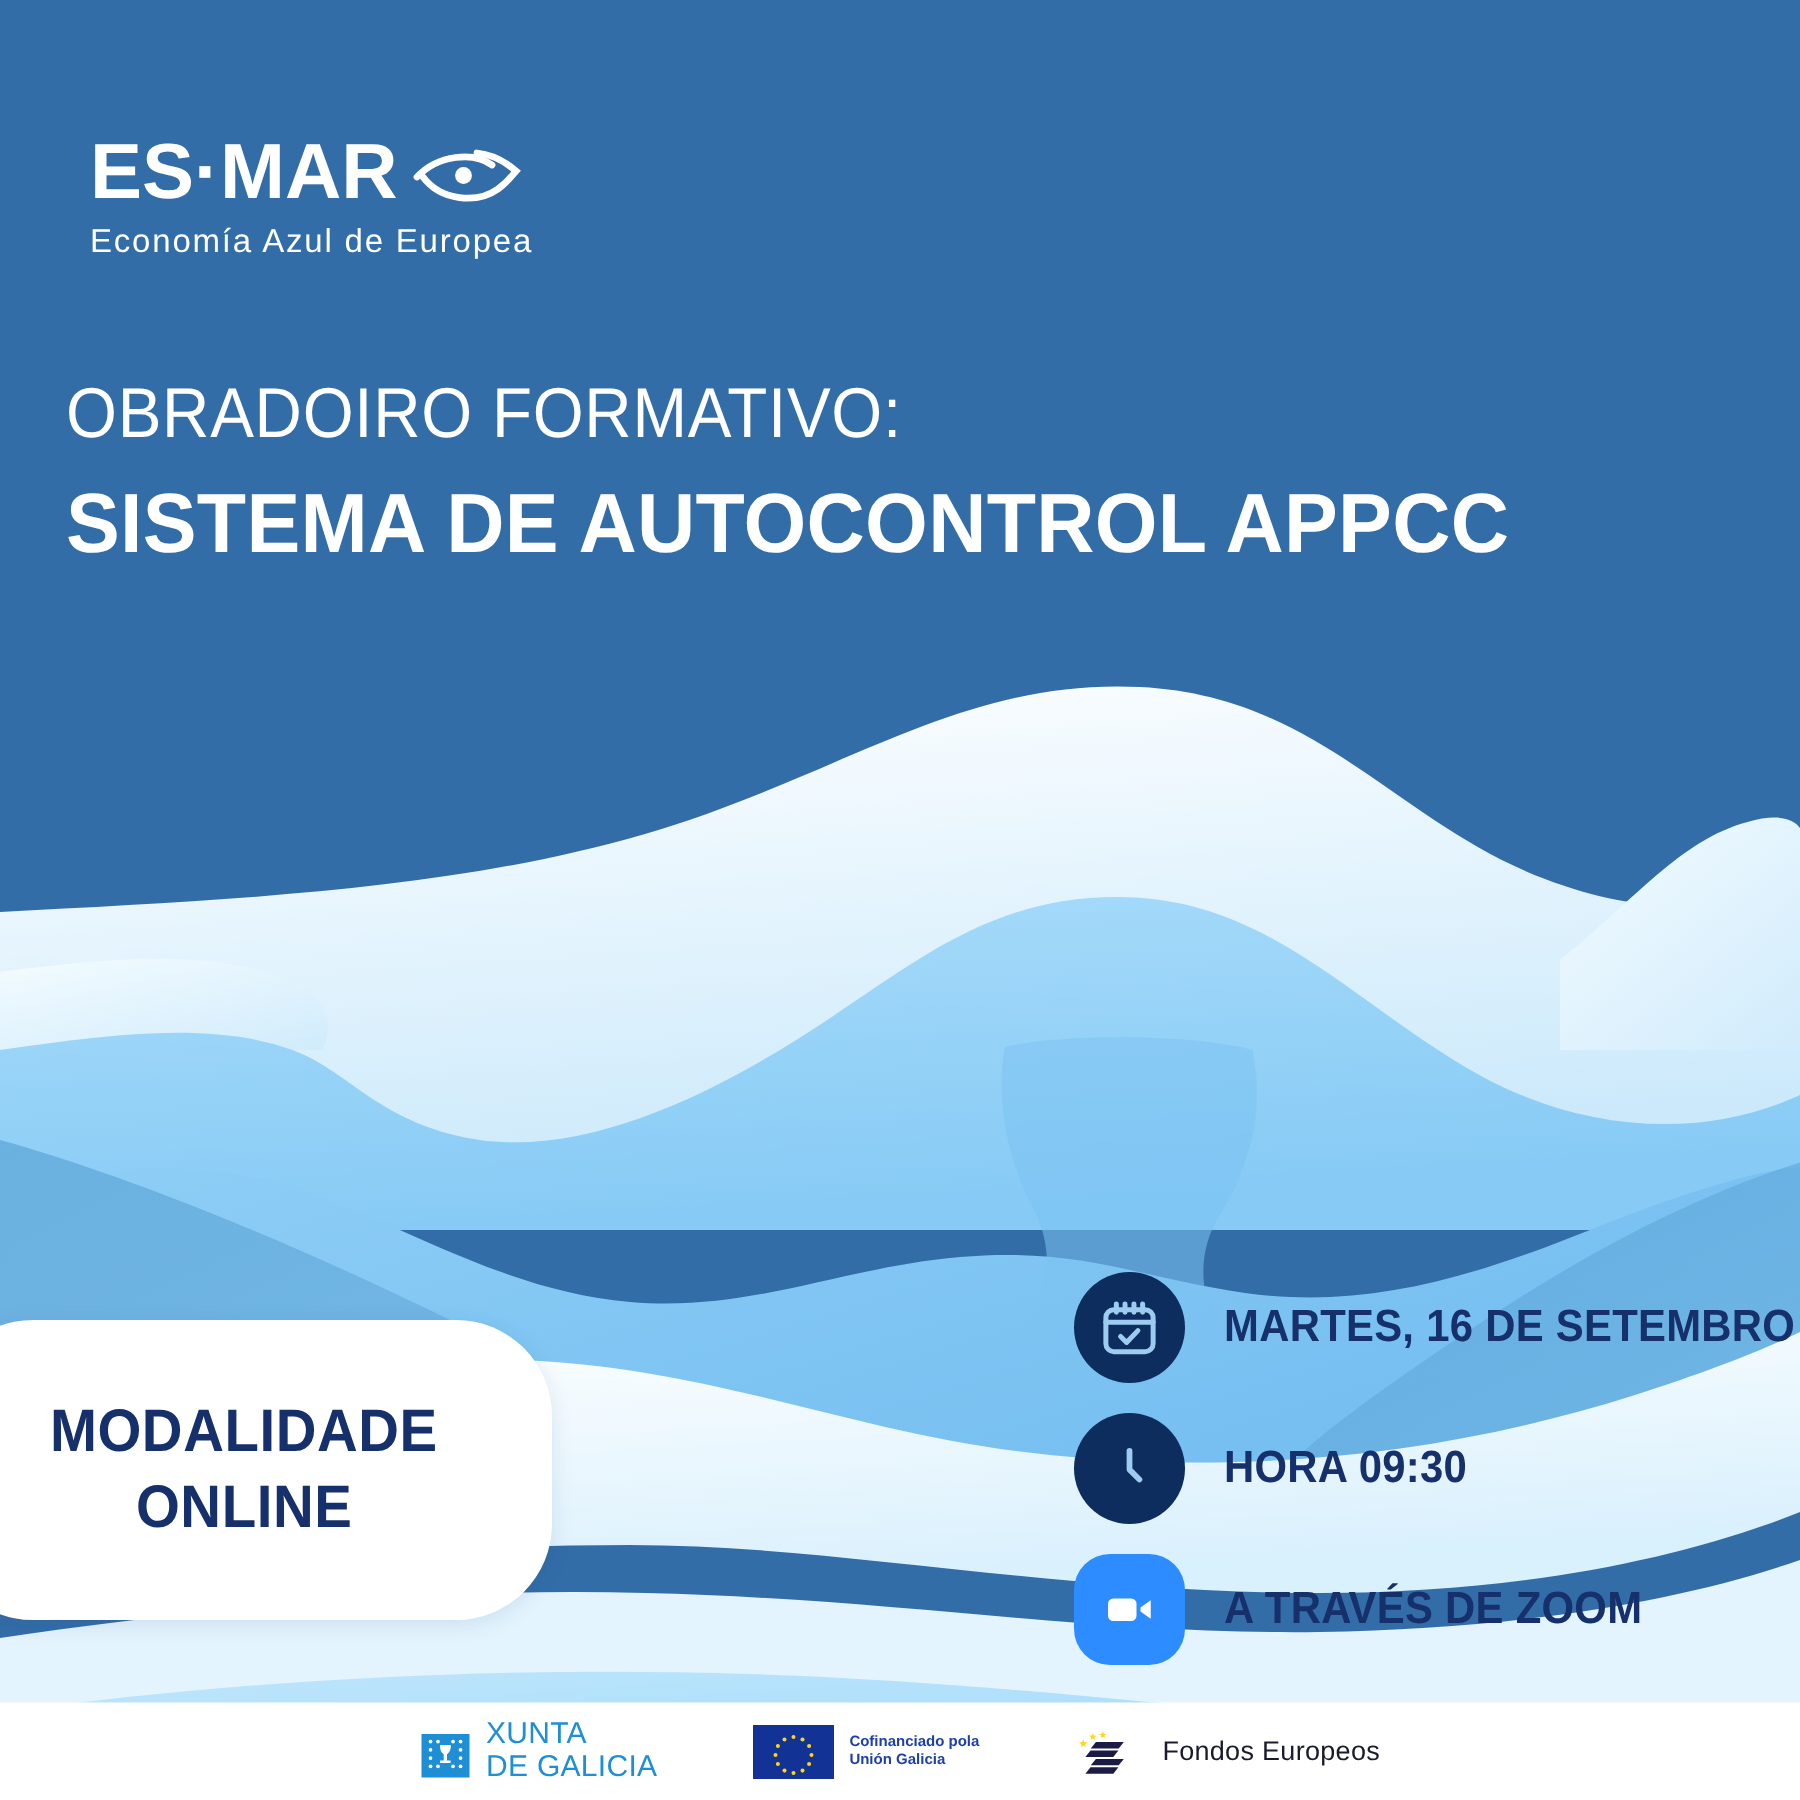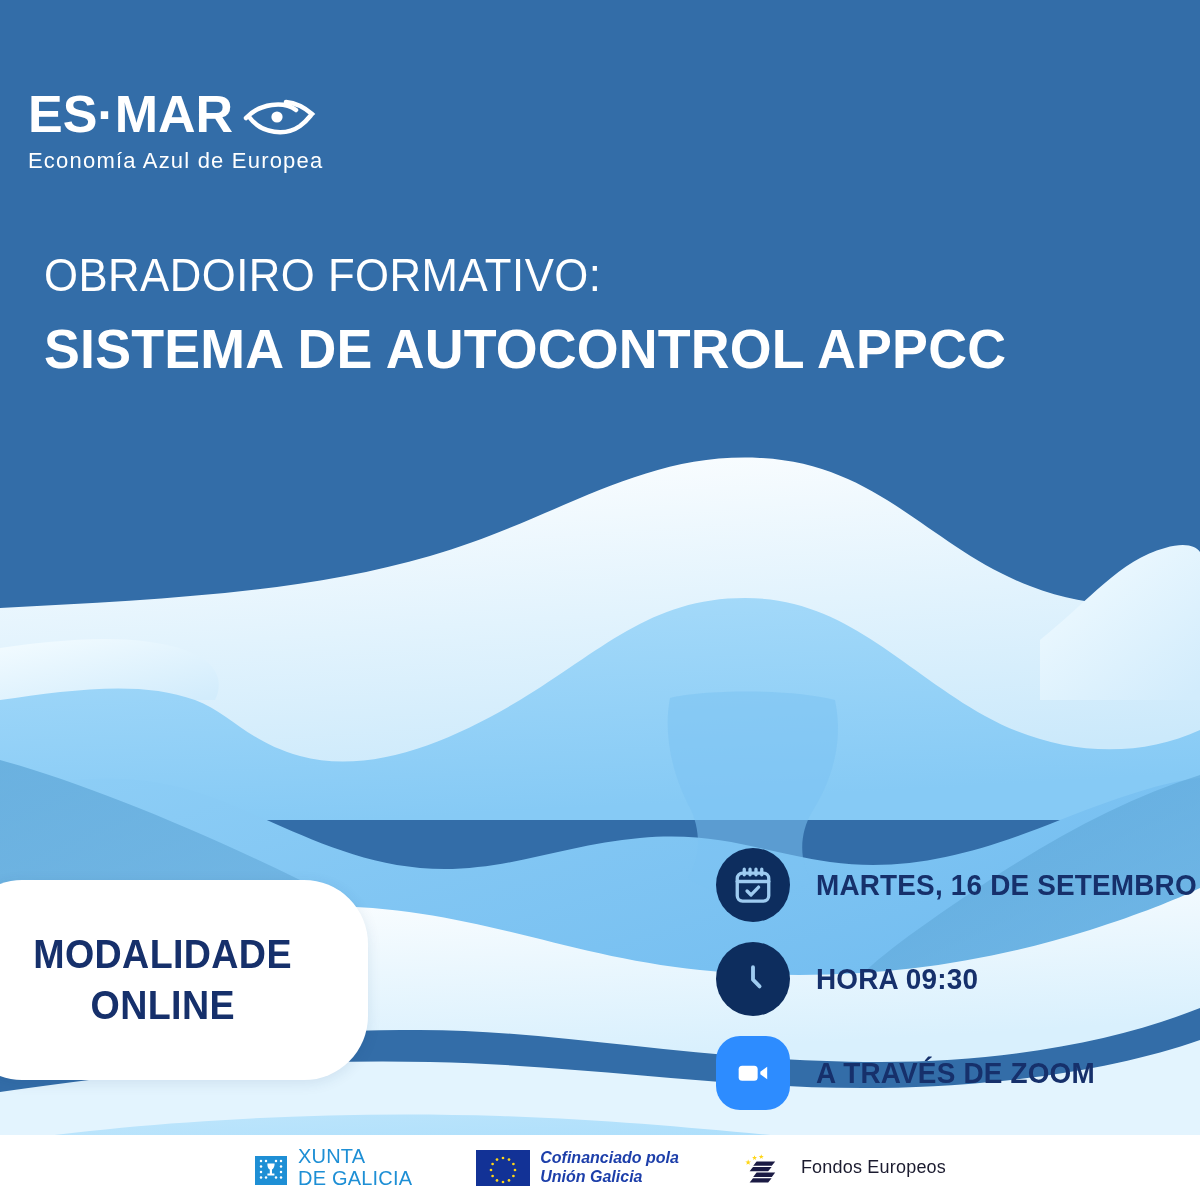--- a/index.html
+++ b/index.html
@@ -24,21 +24,21 @@
     position: absolute;
     inset: 0;
     width: 1200px;
     height: 1200px;
     display: block;
   }
 
   
   .logo-block {
     position: absolute;
-    left: 28px;
+    left: 60px;
     top: 88px;
     width: 420px;
   }
   .logo-mark {
     display: block;
   }
   .logo-tagline {
     margin-top: 4px;
     color: #ffffff;
     font-size: 22px;
@@ -158,24 +158,23 @@
   }
   .xunta-text {
     color: #1e8fd5;
     font-size: 20px;
     font-weight: 400;
     line-height: 1.08;
     letter-spacing: 0.2px;
   }
   .eu-text {
     color: #1d3faa;
-    font-size: 16px;
+    font-size: 10px;
     font-weight: 700;
     line-height: 1.18;
-    font-style: italic;
   }
   .fe-text {
     color: #1b1b2f;
     font-size: 18px;
     font-weight: 400;
     letter-spacing: 0.2px;
   }
 </style>
 </head>
 <body>

